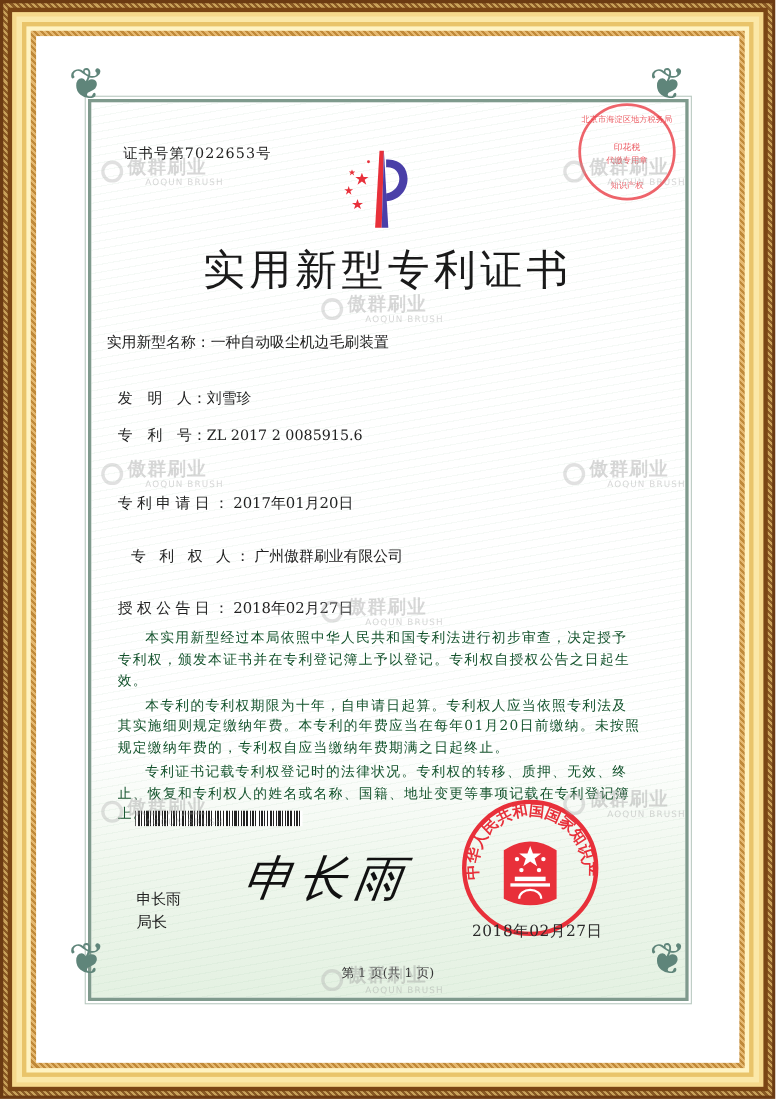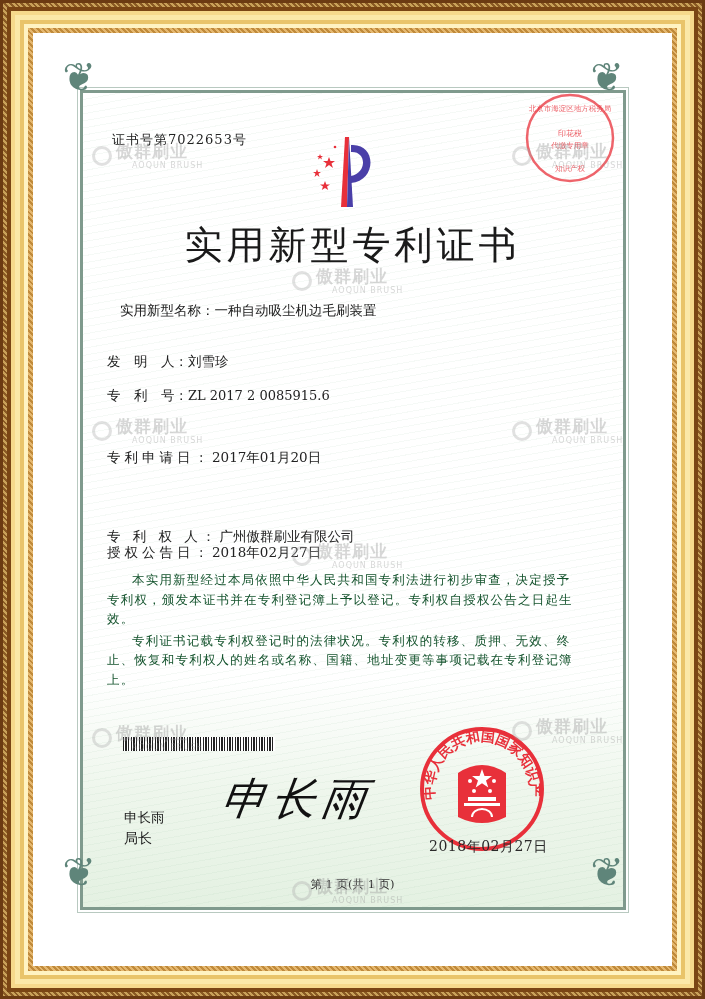--- a/index.html
+++ b/index.html
@@ -52,25 +52,25 @@
     .abs { position: absolute; white-space: nowrap; }
 
     .cert-no { left: 112px; top: 131px; font-size: 13px; letter-spacing: 1px; }
     .main-title {
       left: 0; width: 705px; top: 220px; text-align: center;
       font-size: 38px; letter-spacing: 4px; color: #1a1a1a;
       font-family: "DejaVu Sans", sans-serif;
     }
 
     .field { font-size: 13.5px; color: #222; }
-    .f-name   { left: 120px; top: 302px; }
+    .f-name   { left: 97px; top: 302px; }
     .f-inv    { left: 107px; top: 353px; }
     .f-pno    { left: 107px; top: 387px; }
     .f-date   { left: 107px; top: 449px; }
-    .f-owner  { left: 107px; top: 497px; margin-top: 31px; }
+    .f-owner  { left: 119px; top: 497px; }
     .f-pub    { left: 107px; top: 544px; }
     .spaced-s { letter-spacing: 4px; }
 
     .body-text {
       left: 107px; top: 570px; width: 476px; white-space: normal;
       font-size: 12.5px; line-height: 19.5px; letter-spacing: 1.2px; color: #14532d;
       font-family: "DejaVu Serif", serif;
     }
     .body-text p { text-indent: 2em; margin-bottom: 2px; }
 
@@ -166,20 +166,21 @@
 </div>
 <div class="abs field f-owner">
   <span class="spaced-s">专 利 权 人：</span><span>广州傲群刷业有限公司</span>
 </div>
 <div class="abs field f-pub">
   <span class="spaced-s">授权公告日：</span><span>2018年02月27日</span>
 </div>
 
 <div class="abs body-text">
   <p>本实用新型经过本局依照中华人民共和国专利法进行初步审查，决定授予专利权，颁发本证书并在专利登记簿上予以登记。专利权自授权公告之日起生效。</p>
+  <p>本专利的专利权期限为十年，自申请日起算。专利权人应当依照专利法及其实施细则规定缴纳年费。本专利的年费应当在每年01月20日前缴纳。未按照规定缴纳年费的，专利权自应当缴纳年费期满之日起终止。</p>
   <p>专利证书记载专利权登记时的法律状况。专利权的转移、质押、无效、终止、恢复和专利权人的姓名或名称、国籍、地址变更等事项记载在专利登记簿上。</p>
 </div>
 
 <div class="abs barcode"></div>
 
 <div class="abs director-title">局长</div>
 <div class="abs director-name">申长雨</div>
 <div class="abs signature">申长雨</div>
 
 <svg class="seal-big" viewBox="0 0 128 128">

